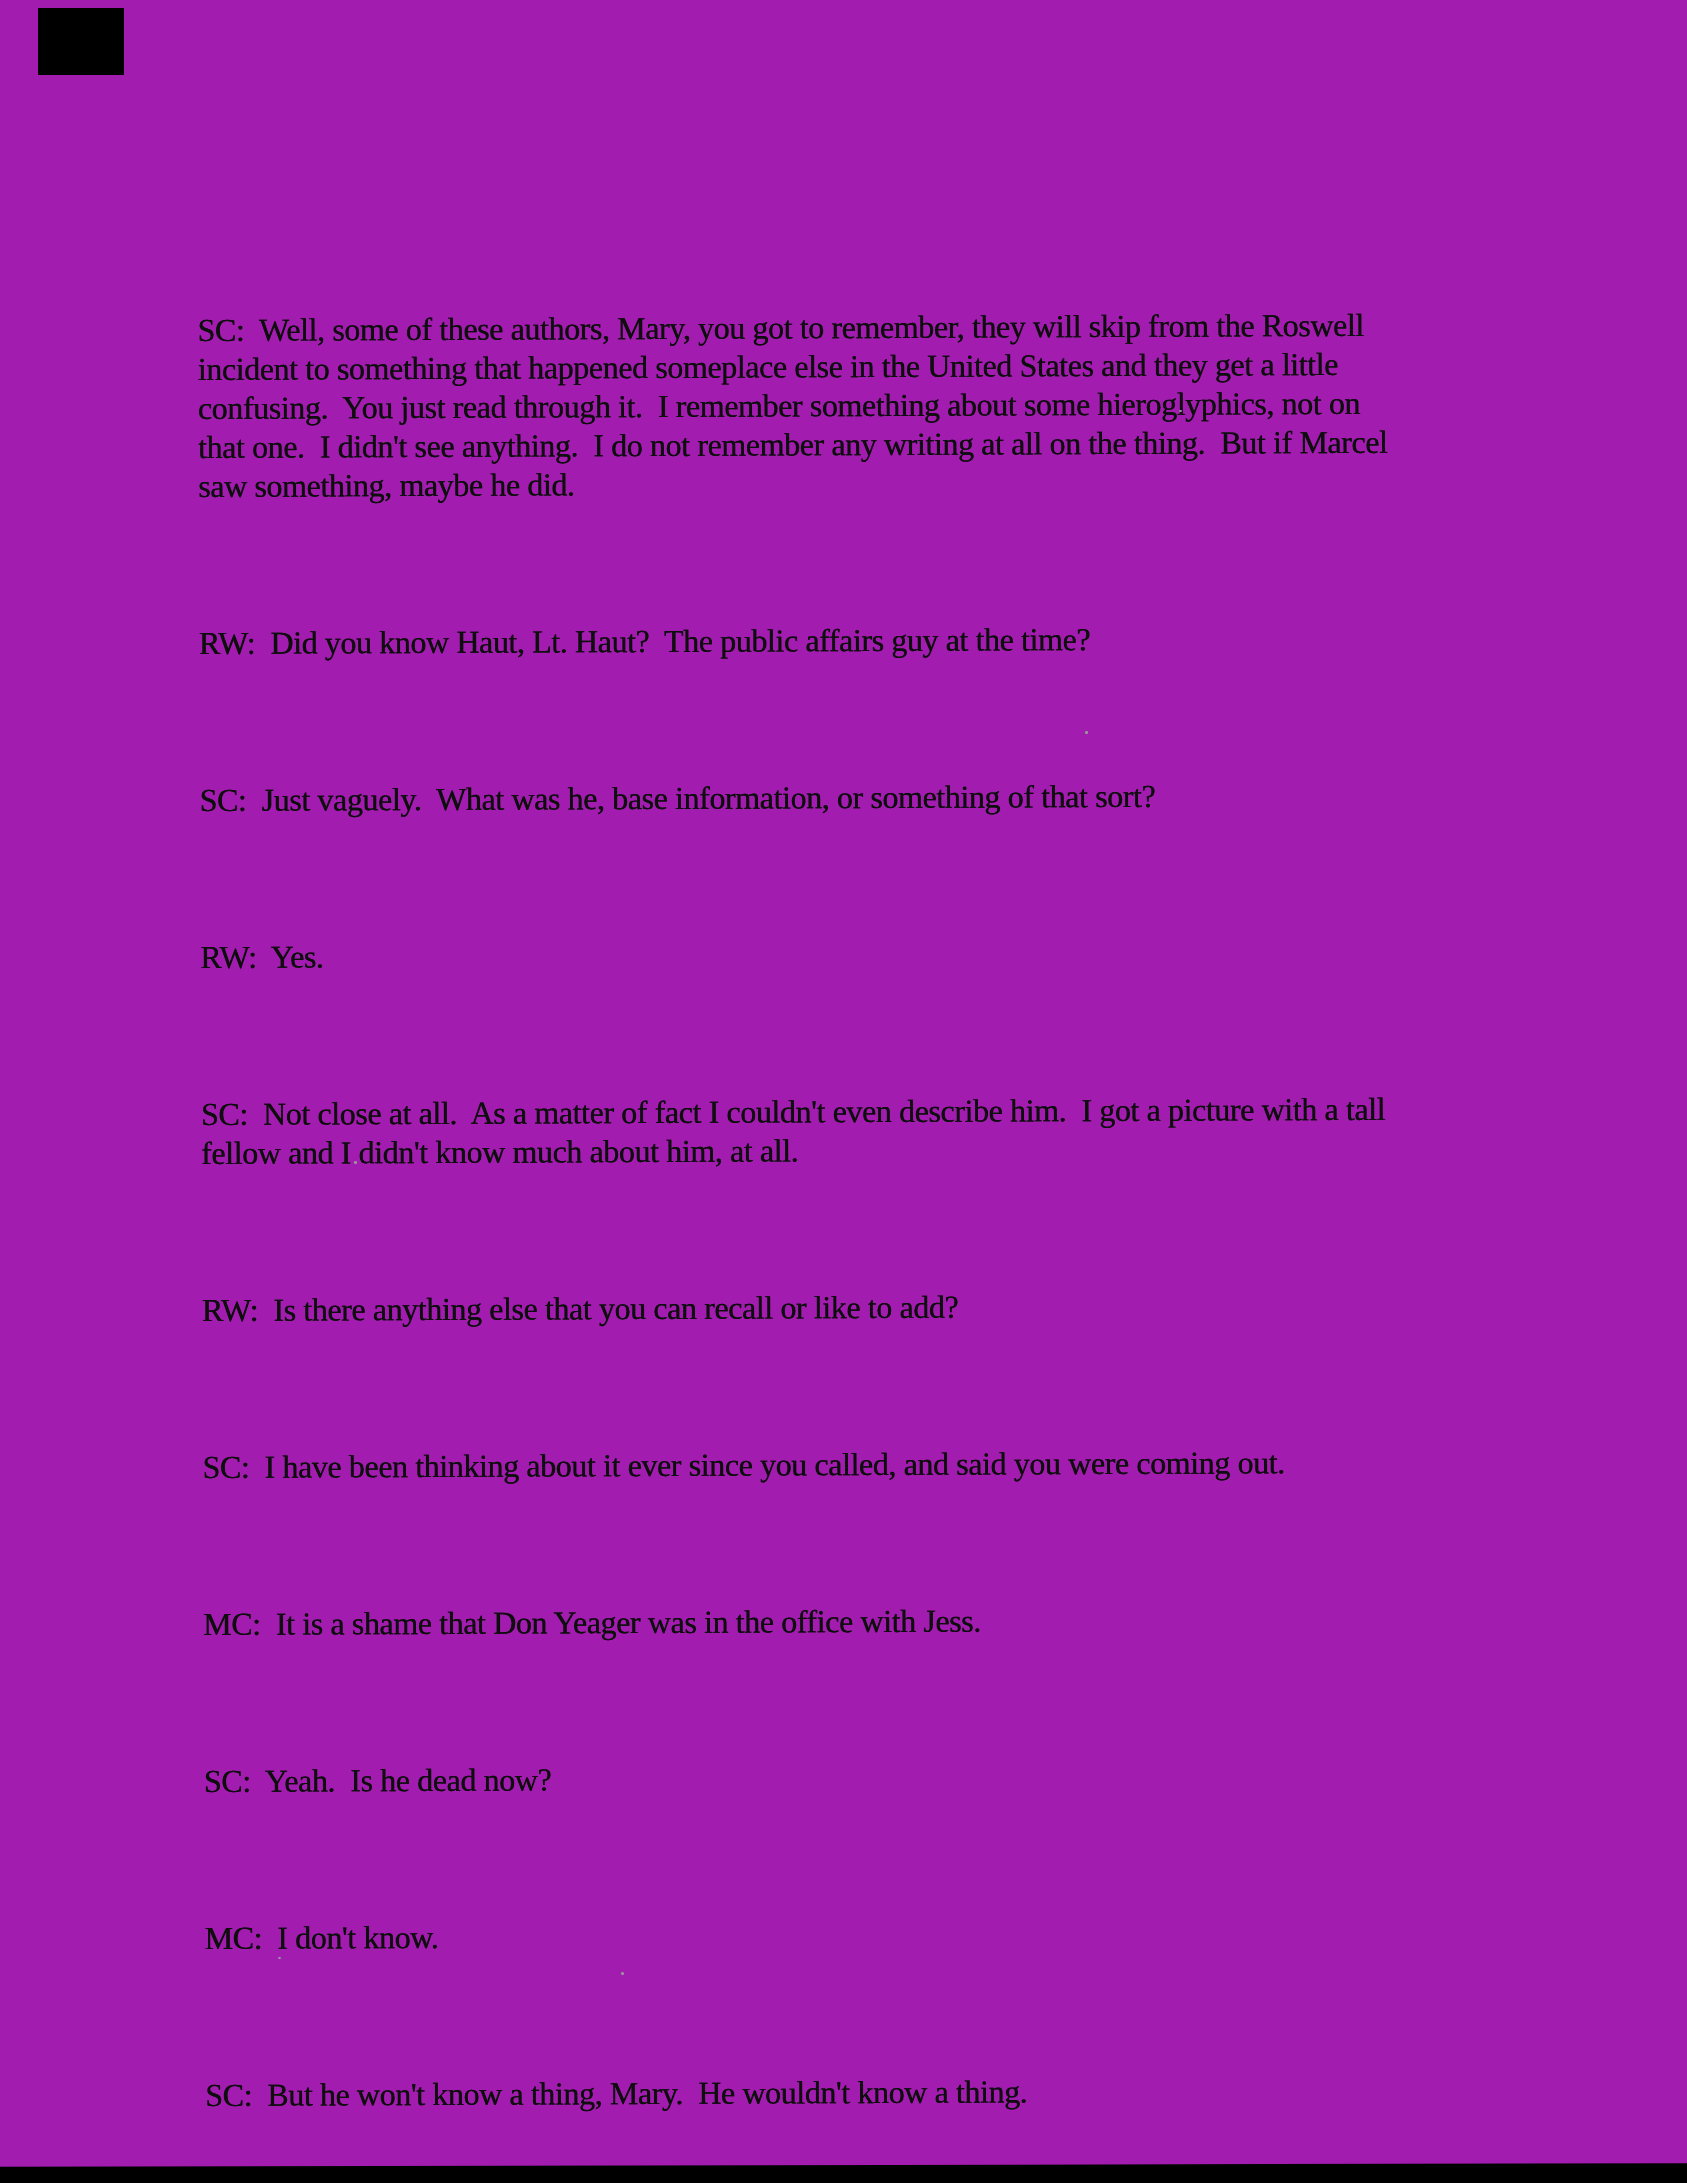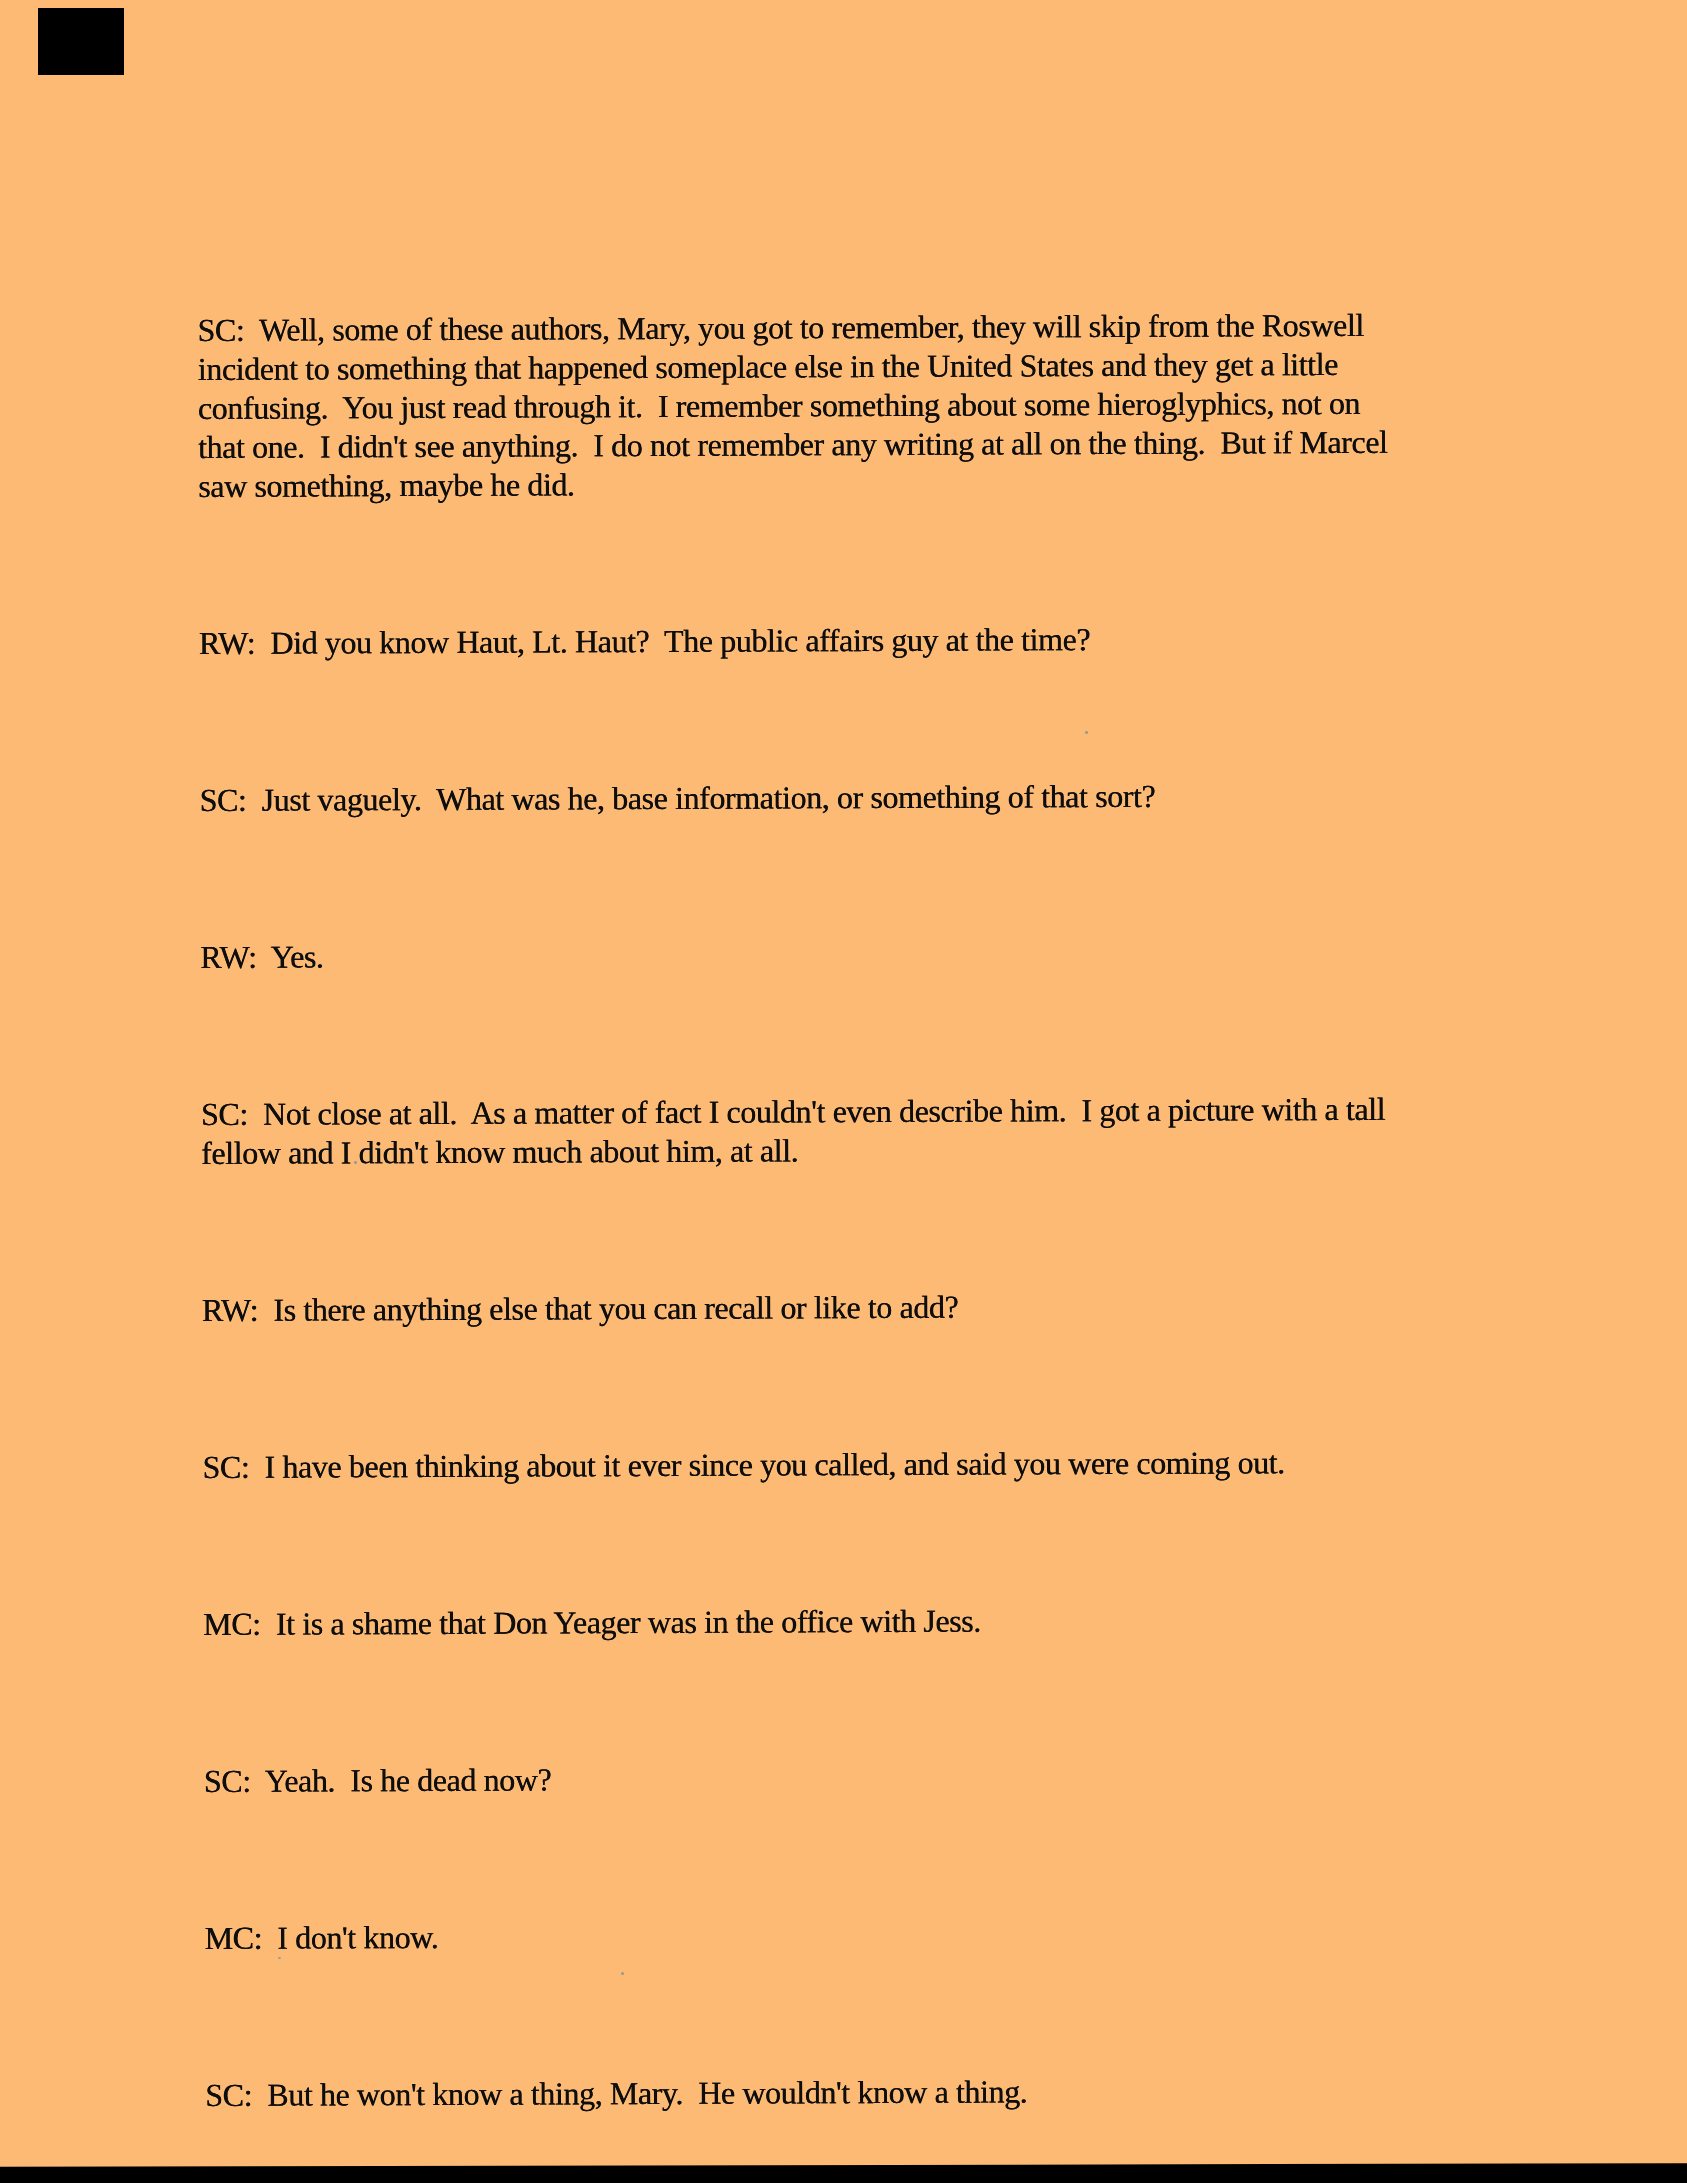--- a/index.html
+++ b/index.html
@@ -10,21 +10,21 @@
     width: 1687px;
     height: 2183px;
     position: relative;
     overflow: hidden;
     background: #f6f6f5;
     font-family: "Liberation Serif", "DejaVu Serif", serif;
   }
   .page {
     position: absolute;
     inset: 0;
-    background: #fdba74;
+    background: #a21caf;
   }
   .text-block {
     position: absolute;
     left: 197px;
     top: 233px;
     width: 1330px;
     color: #0e0e0e;
     font-size: 32px;
     line-height: 39px;
     letter-spacing: -0.4px;

